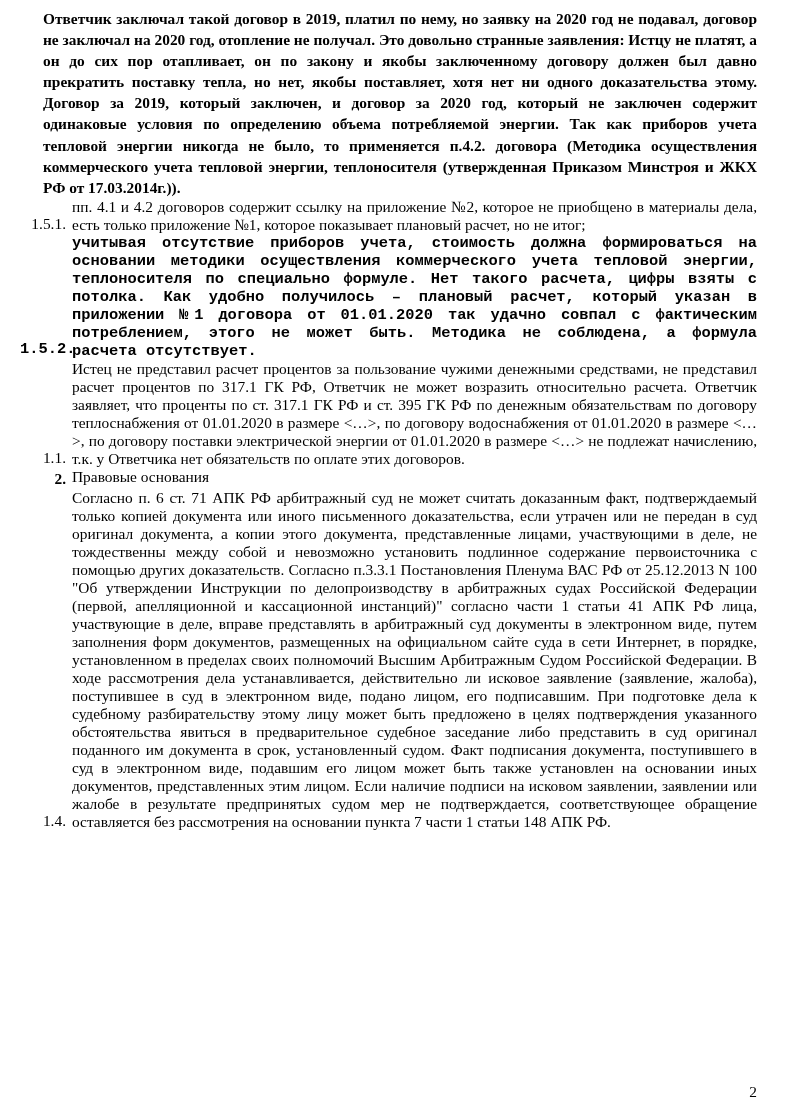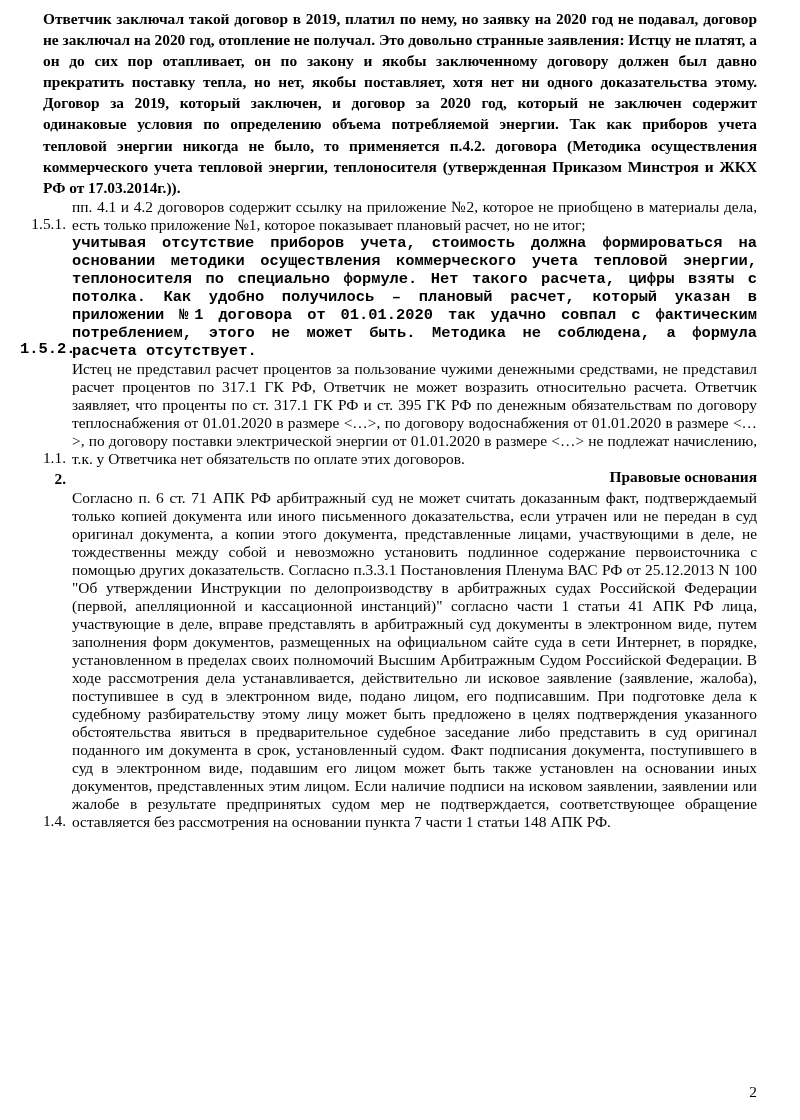--- a/index.html
+++ b/index.html
@@ -76,22 +76,22 @@
   
   .heading {
     display: flex;
     align-items: flex-start;
     margin: 0;
   }
   .heading .item-num {
     font-weight: bold;
   }
   .heading .item-body {
-    font-weight: bold;
-    text-align: right;
+    font-weight: normal;
+    text-align: left;
   }
 
   .page-number {
     position: absolute;
     right: 43px;
     bottom: 18px;
     font-size: 15.4px;
     line-height: 20px;
     text-align: right;
   }

